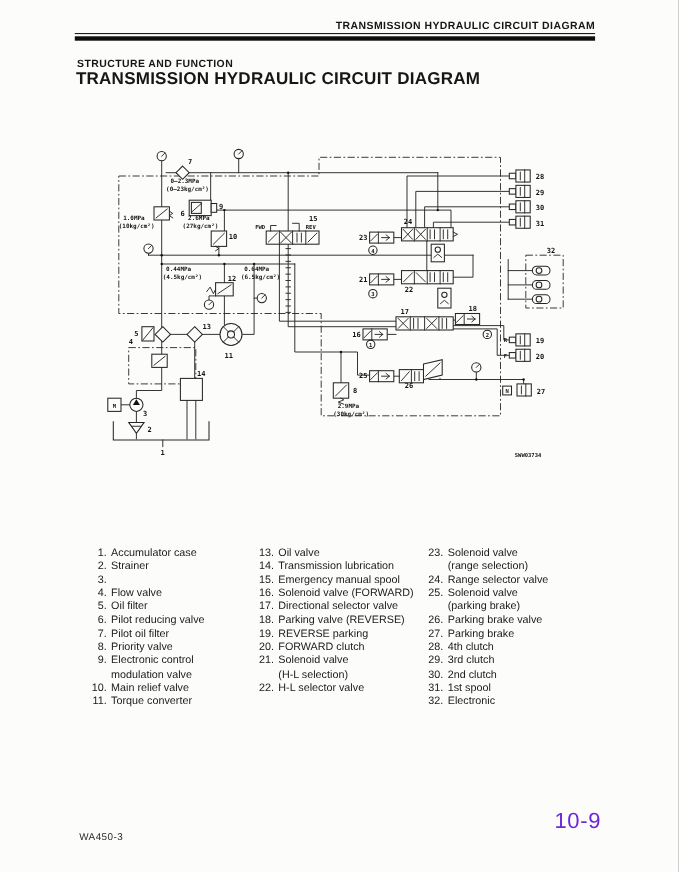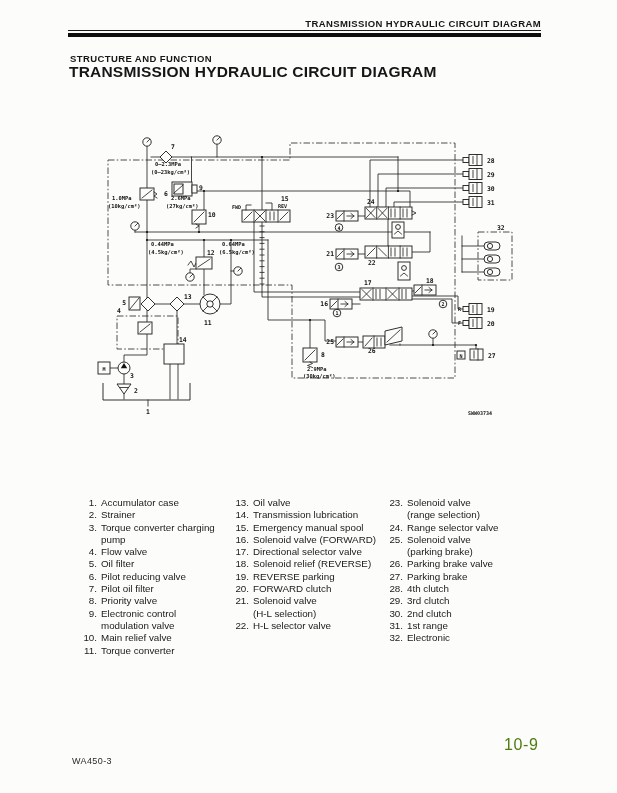--- a/index.html
+++ b/index.html
@@ -11,21 +11,21 @@
   .rule-thick{position:absolute;left:68px;width:473px;top:33px;height:4px;background:#0e0e0e;}
   .title{position:absolute;left:69px;top:63px;font-size:15.5px;font-weight:700;letter-spacing:.2px;}
   .legend{position:absolute;top:497px;font-size:9.8px;line-height:12.3px;color:#1a1a1a;}
   .legend.c1{left:76px;width:152px;}
   .legend.c2{left:228px;width:154px;}
   .legend.c3{left:382px;width:152px;}
   .lg-row{display:flex;}
   .lg-num{width:21px;text-align:right;margin-right:4px;flex:none;}
   .lg-txt{white-space:pre-line;}
   .ft-model{position:absolute;left:72px;top:756px;font-size:9px;letter-spacing:.4px;color:#2a2a2a;}
-  .ft-page{position:absolute;left:504px;top:736px;font-size:16px;letter-spacing:.6px;color:#4d7c0f;}
+  .ft-page{position:absolute;left:504px;top:736px;font-size:20px;letter-spacing:.6px;color:#6d28d9;}
   svg .ln{stroke:#262626;stroke-width:.85;fill:none;stroke-linecap:square;}
   svg .cp{stroke:#262626;stroke-width:.95;fill:#fcfcfa;}
   svg .cpn{stroke:#262626;stroke-width:.95;fill:none;}
   svg .dsh{stroke:#3a3a3a;stroke-width:.9;fill:none;stroke-dasharray:6.5 2.2 1.6 2.2;}
   svg text{fill:#131313;}
   svg .tn{font:700 6.4px "DejaVu Sans Mono",monospace;}
   svg .tp{font:700 5.4px "DejaVu Sans Mono",monospace;}
   svg .tl{font:700 5px "DejaVu Sans Mono",monospace;}
   svg .dot{fill:#131313;stroke:none;}
 </style>
@@ -359,22 +359,20 @@
       <div class="lg-row">
         <span class="lg-num">1.</span>
         <span class="lg-txt">Accumulator case</span>
       </div>
       <div class="lg-row">
         <span class="lg-num">2.</span>
         <span class="lg-txt">Strainer</span>
       </div>
       <div class="lg-row">
         <span class="lg-num">3.</span>
-        <span class="lg-txt">Torque converter charging
-pump</span>
       </div>
       <div class="lg-row">
         <span class="lg-num">4.</span>
         <span class="lg-txt">Flow valve</span>
       </div>
       <div class="lg-row">
         <span class="lg-num">5.</span>
         <span class="lg-txt">Oil filter</span>
       </div>
       <div class="lg-row">
@@ -419,21 +417,21 @@
       <div class="lg-row">
         <span class="lg-num">16.</span>
         <span class="lg-txt">Solenoid valve (FORWARD)</span>
       </div>
       <div class="lg-row">
         <span class="lg-num">17.</span>
         <span class="lg-txt">Directional selector valve</span>
       </div>
       <div class="lg-row">
         <span class="lg-num">18.</span>
-        <span class="lg-txt">Solenoid relief (REVERSE)</span>
+        <span class="lg-txt">Parking valve (REVERSE)</span>
       </div>
       <div class="lg-row">
         <span class="lg-num">19.</span>
         <span class="lg-txt">REVERSE parking</span>
       </div>
       <div class="lg-row">
         <span class="lg-num">20.</span>
         <span class="lg-txt">FORWARD clutch</span>
       </div>
       <div class="lg-row">
@@ -476,21 +474,21 @@
       <div class="lg-row">
         <span class="lg-num">29.</span>
         <span class="lg-txt">3rd clutch</span>
       </div>
       <div class="lg-row">
         <span class="lg-num">30.</span>
         <span class="lg-txt">2nd clutch</span>
       </div>
       <div class="lg-row">
         <span class="lg-num">31.</span>
-        <span class="lg-txt">1st range</span>
+        <span class="lg-txt">1st spool</span>
       </div>
       <div class="lg-row">
         <span class="lg-num">32.</span>
         <span class="lg-txt">Electronic</span>
       </div>
     </div>
 
   <div class="ft-model">WA450-3</div>
   <div class="ft-page">10-9</div>
 </div>

